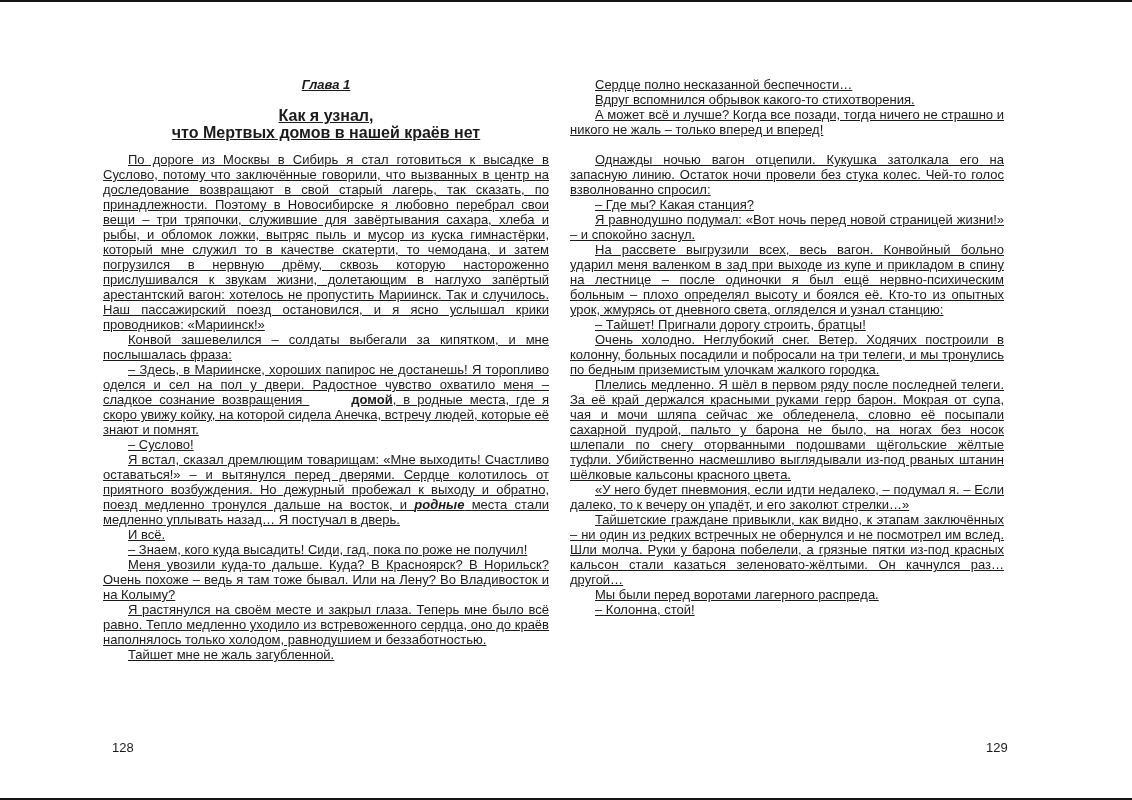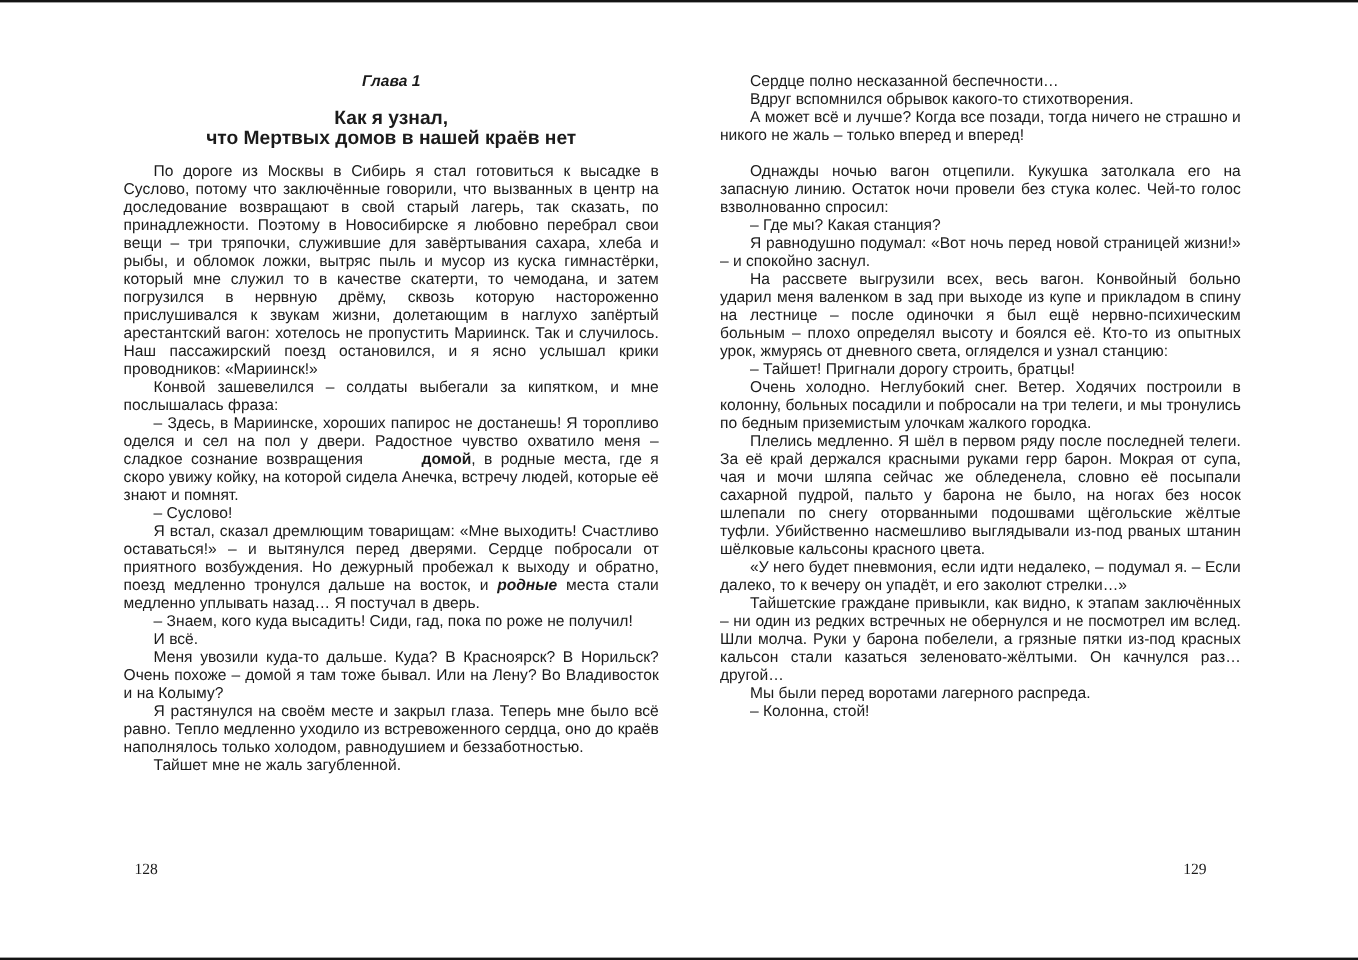--- a/index.html
+++ b/index.html
@@ -10,41 +10,41 @@
     background: #ffffff;
     font-family: "Liberation Sans", sans-serif;
     color: #1b1b1b;
     position: relative;
     overflow: hidden;
   }
   .edge { position: absolute; left: 0; width: 100%; height: 2px; background: #141414; }
   .edge-top { top: 0; }
   .edge-bottom { bottom: 0; }
 
-  .spread { position: absolute; top: 60px; left: 0; width: 100%; display: flex; }
+  .spread { position: absolute; top: 77px; left: 0; width: 100%; display: flex; text-decoration: underline; }
   .page-left  { width: 446px; margin-left: 103px; }
-  .page-right { width: 434px; margin-left: 51px; }
+  .page-right { width: 434px; margin-left: 21px; }
 
   .heading { text-align: center; margin-bottom: 11px; }
   .chapter { font-size: 13px; line-height: 15px; font-weight: bold; font-style: italic; margin-bottom: 15px; }
   .title   { font-size: 16px; line-height: 17px; font-weight: bold; }
 
   .text p {
     margin: 0;
     font-size: 13px;
     line-height: 15px;
     text-align: justify;
     text-indent: 25px;
   }
   .text p.gap-before { margin-top: 15px; }
 
   .b  { font-weight: bold; margin-left: 42px; }
   .bi { font-weight: bold; font-style: italic; }
 
-  .pagenum { position: absolute; top: 716px; font-size: 13px; line-height: 15px; font-family: Liberation Serif, serif; }
+  .pagenum { position: absolute; top: 740px; font-size: 13px; line-height: 15px; }
   .pagenum-left  { left: 112px; }
   .pagenum-right { left: 986px; }
 </style>
 </head>
 <body>
 
 <div class="edge edge-top"></div>
 
 <div class="spread">
 
@@ -52,24 +52,24 @@
     <div class="heading">
       <div class="chapter">Глава 1</div>
       <div class="title">Как я узнал,</div>
       <div class="title">что Мертвых домов в нашей краёв нет</div>
     </div>
     <div class="text">
         <p><span>По дороге из Москвы в Сибирь я стал готовиться к высадке в Суслово, потому что заключённые говорили, что вызванных в центр на доследование возвращают в свой старый лагерь, так сказать, по принадлежности. Поэтому в Новосибирске я любовно перебрал свои вещи – три тряпочки, служившие для завёртывания сахара, хлеба и рыбы, и обломок ложки, вытряс пыль и мусор из куска гимнастёрки, который мне служил то в качестве скатерти, то чемодана, и затем погрузился в нервную дрёму, сквозь которую настороженно прислушивался к звукам жизни, долетающим в наглухо запёртый арестантский вагон: хотелось не пропустить Мариинск. Так и случилось. Наш пассажирский поезд остановился, и я ясно услышал крики проводников: «Мариинск!»</span></p>
         <p><span>Конвой зашевелился – солдаты выбегали за кипятком, и мне послышалась фраза:</span></p>
         <p><span>– Здесь, в Мариинске, хороших папирос не достанешь! Я торопливо оделся и сел на пол у двери. Радостное чувство охватило меня – сладкое сознание возвращения </span><span class="b">домой</span><span>, в родные места, где я скоро увижу койку, на которой сидела Анечка, встречу людей, которые её знают и помнят.</span></p>
         <p><span>– Суслово!</span></p>
-        <p><span>Я встал, сказал дремлющим товарищам: «Мне выходить! Счастливо оставаться!» – и вытянулся перед дверями. Сердце побросали от приятного возбуждения. Но дежурный пробежал к выходу и обратно, поезд медленно тронулся дальше на восток, и </span><span class="bi">родные</span><span> места стали медленно уплывать назад… Я постучал в дверь.</span></p>
+        <p><span>Я встал, сказал дремлющим товарищам: «Мне выходить! Счастливо оставаться!» – и вытянулся перед дверями. Сердце колотилось от приятного возбуждения. Но дежурный пробежал к выходу и обратно, поезд медленно тронулся дальше на восток, и </span><span class="bi">родные</span><span> места стали медленно уплывать назад… Я постучал в дверь.</span></p>
+        <p><span>И всё.</span></p>
         <p><span>– Знаем, кого куда высадить! Сиди, гад, пока по роже не получил!</span></p>
-        <p><span>И всё.</span></p>
-        <p><span>Меня увозили куда-то дальше. Куда? В Красноярск? В Норильск? Очень похоже – домой я там тоже бывал. Или на Лену? Во Владивосток и на Колыму?</span></p>
+        <p><span>Меня увозили куда-то дальше. Куда? В Красноярск? В Норильск? Очень похоже – ведь я там тоже бывал. Или на Лену? Во Владивосток и на Колыму?</span></p>
         <p><span>Я растянулся на своём месте и закрыл глаза. Теперь мне было всё равно. Тепло медленно уходило из встревоженного сердца, оно до краёв наполнялось только холодом, равнодушием и беззаботностью.</span></p>
         <p><span>Тайшет мне не жаль загубленной.</span></p>
       </div>
   </div>
 
   <div class="page page-right">
     <div class="text">
         <p><span>Сердце полно несказанной беспечности…</span></p>
         <p><span>Вдруг вспомнился обрывок какого-то стихотворения.</span></p>
         <p><span>А может всё и лучше? Когда все позади, тогда ничего не страшно и никого не жаль – только вперед и вперед!</span></p>

